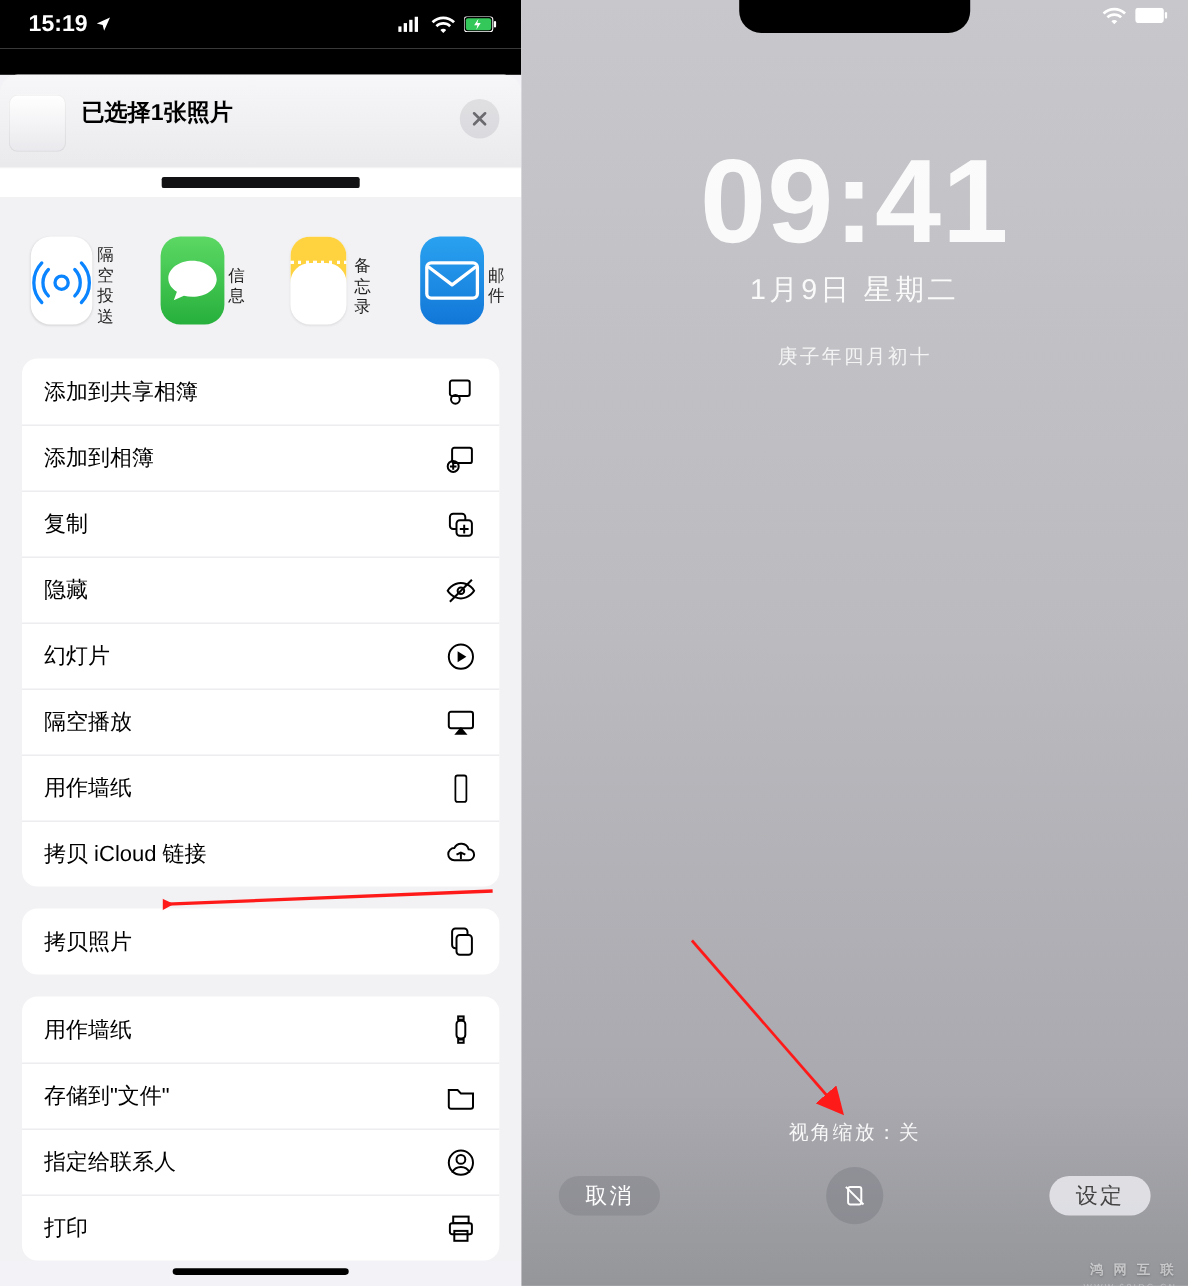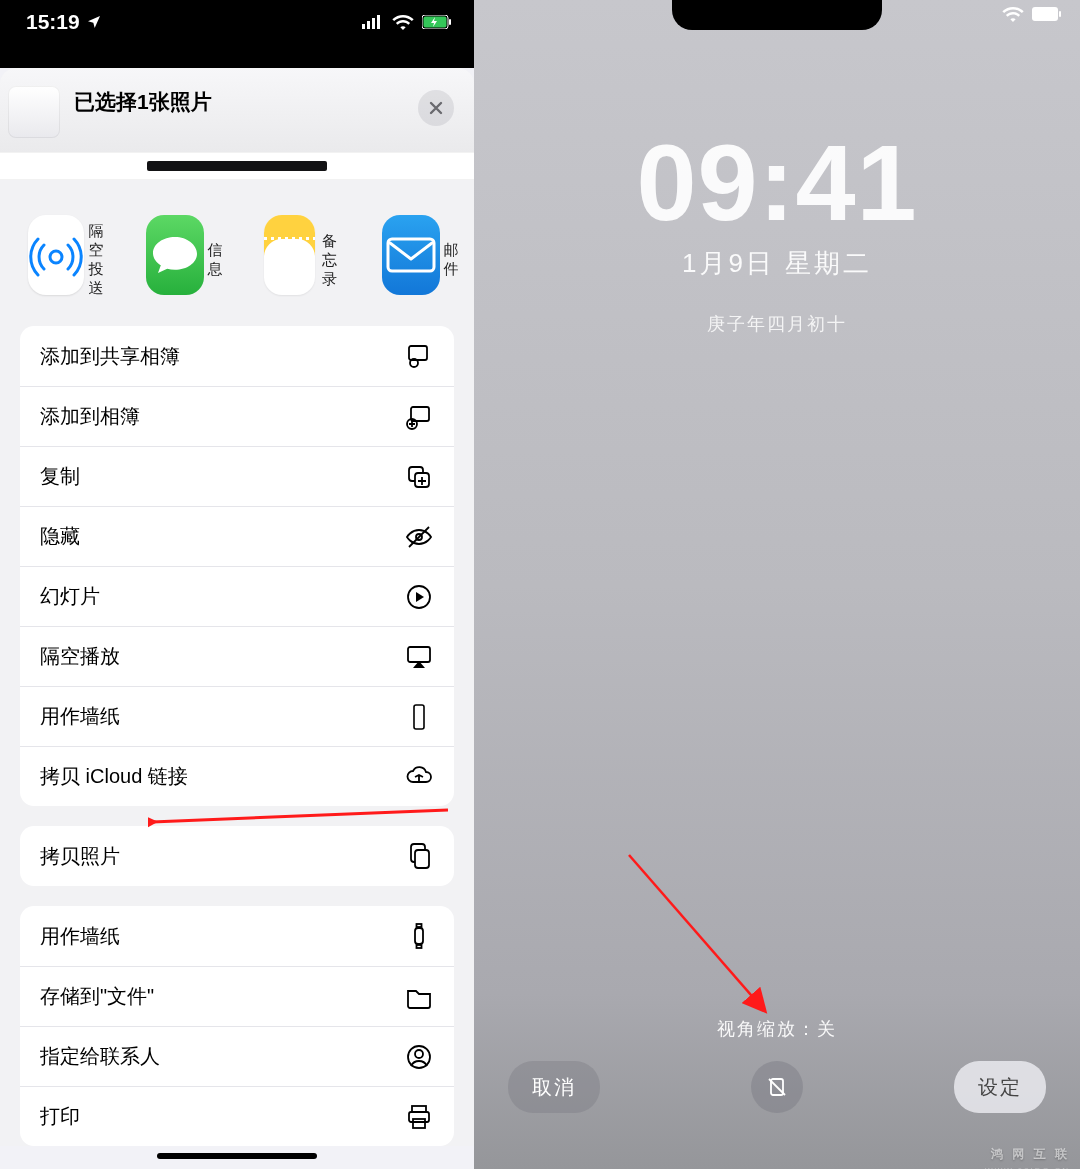--- a/index.html
+++ b/index.html
@@ -161,21 +161,21 @@
     text-align: center; color: rgba(255,255,255,.92);
     font-size: 18px; letter-spacing: 2px;
   }
 
   .lock-btn-row {
     position: absolute; bottom: 56px; left: 0; right: 0;
     padding: 0 34px;
     display: flex; align-items: center; justify-content: space-between;
   }
   .pill {
-    min-width: 88px; height: 52px; padding: 0 24px;
+    min-width: 88px; height: 36px; padding: 0 24px;
     border-radius: 25px;
     display: grid; place-items: center;
     background: rgba(120,120,128,.36);
     color: #fff; font-size: 20px; letter-spacing: 2px;
   }
   .pill.light { background: rgba(240,240,245,.78); color: #444; }
   .circle-btn {
     width: 52px; height: 52px; border-radius: 26px;
     background: rgba(120,120,128,.42);
     display: grid; place-items: center; color: #fff;

